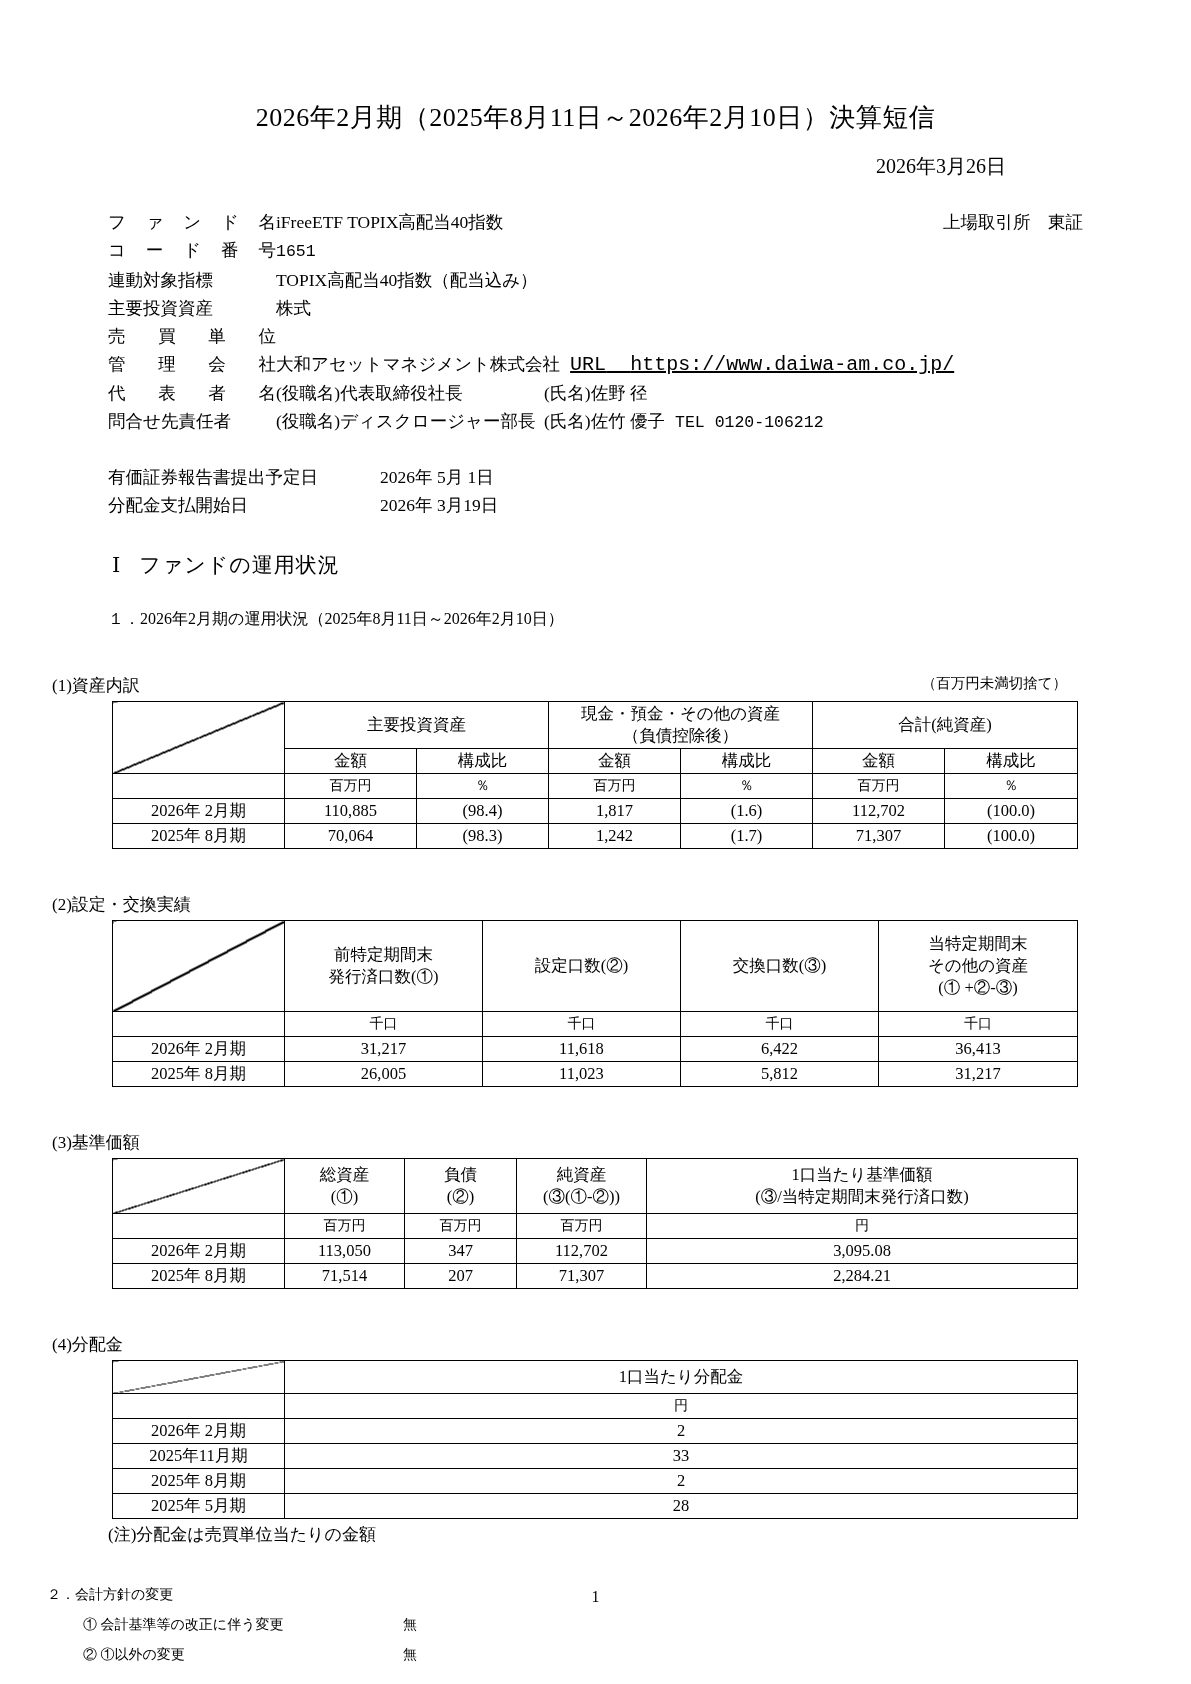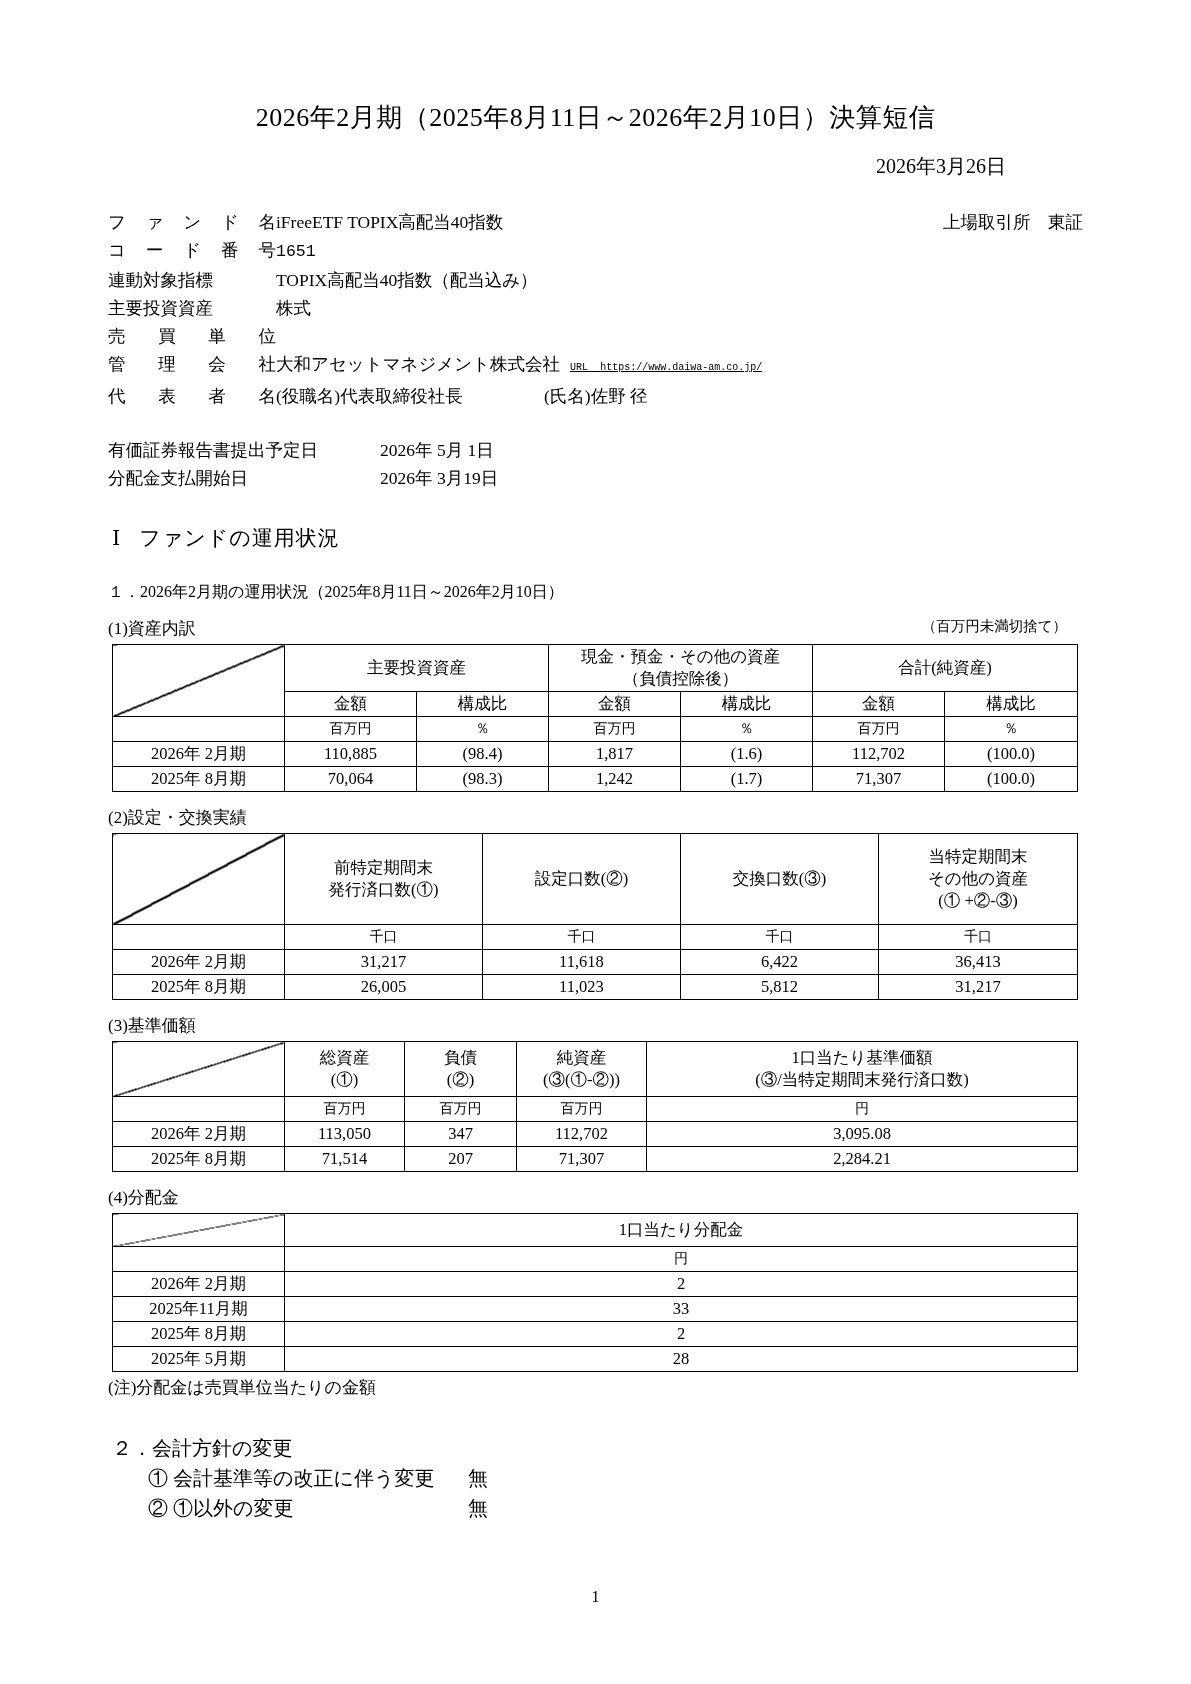--- a/index.html
+++ b/index.html
@@ -68,21 +68,21 @@
   }
   .info-label span { display: inline-block; }
   .info-value { flex: 1 1 auto; }
   .info-right {
     margin-left: auto;
     padding-right: 0px;
   }
   .url-underline {
     text-decoration: underline;
     font-family: "Liberation Mono", "DejaVu Sans Mono", monospace;
-    font-size: 10px;
+    font-size: 20px;
   }
   .mono { font-family: "Liberation Mono", "DejaVu Sans Mono", monospace; font-size: 16.5px;}
   .name-col { display:inline-block; width: 268px; }
 
   
   .dates-block {
     margin-top: 26px;
     padding-left: 108px;
     font-size: 17.5px;
     line-height: 28px;
@@ -100,23 +100,23 @@
   .section-1 .numeral { margin-right: 18px; }
 
   .subsection {
     margin-top: 30px;
     padding-left: 108px;
     font-size: 16px;
   }
 
   
   .tbl-caption {
-    padding-left: 108px;
+    padding-left: 52px;
     font-size: 17px;
-    margin-top: 14px;
+    margin-top: 44px;
     margin-bottom: 4px;
     position: relative;
   }
   .tbl-caption .rightnote {
     position: absolute;
     right: 124px;
     font-size: 14.5px;
   }
   table.fin {
     border-collapse: collapse;
@@ -144,23 +144,23 @@
   .num { text-align: right; padding-right: 14px; }
   .unit { text-align: right; padding-right: 14px; font-size: 14px; }
   .unit-l { text-align: left; padding-left: 10px; font-size: 14px; }
   .dbl-l { border-left: 3px double #000; }
   .note-line {
     padding-left: 108px;
     font-size: 17px;
     margin-top: 4px;
   }
   .policy {
-    padding-left: 112px;
+    padding-left: 47px;
     margin-top: 34px;
-    font-size: 20px;
+    font-size: 14px;
     line-height: 30px;
   }
   .policy .lvl2 { padding-left: 36px; display: flex; white-space: nowrap; }
   .policy .lvl2 .txt { width: 320px; flex: 0 0 320px; }
   .pagenum {
     position: absolute;
     bottom: 78px;
     left: 0;
     width: 100%;
     text-align: center;
@@ -237,20 +237,26 @@
         <span>代</span>
           <span>表</span>
           <span>者</span>
           <span>名</span>
       </div>
       <div class="info-value">
         <span class="name-col">(役職名)代表取締役社長</span><span>(氏名)佐野 径</span>
       </div>
     </div>
 
+    <div class="info-row">
+      <div class="info-label wide">問合せ先責任者</div>
+      <div class="info-value">
+        <span class="name-col">(役職名)ディスクロージャー部長</span><span>(氏名)佐竹 優子</span><span class="sp"></span><span class="mono">TEL 0120-106212</span>
+      </div>
+    </div>
   </div>
 
   <div class="dates-block">
     <div class="dates-row">
       <div class="dates-label">有価証券報告書提出予定日</div>
       <div>2026年 5月 1日</div>
     </div>
     <div class="dates-row">
       <div class="dates-label">分配金支払開始日</div>
       <div>2026年 3月19日</div>

